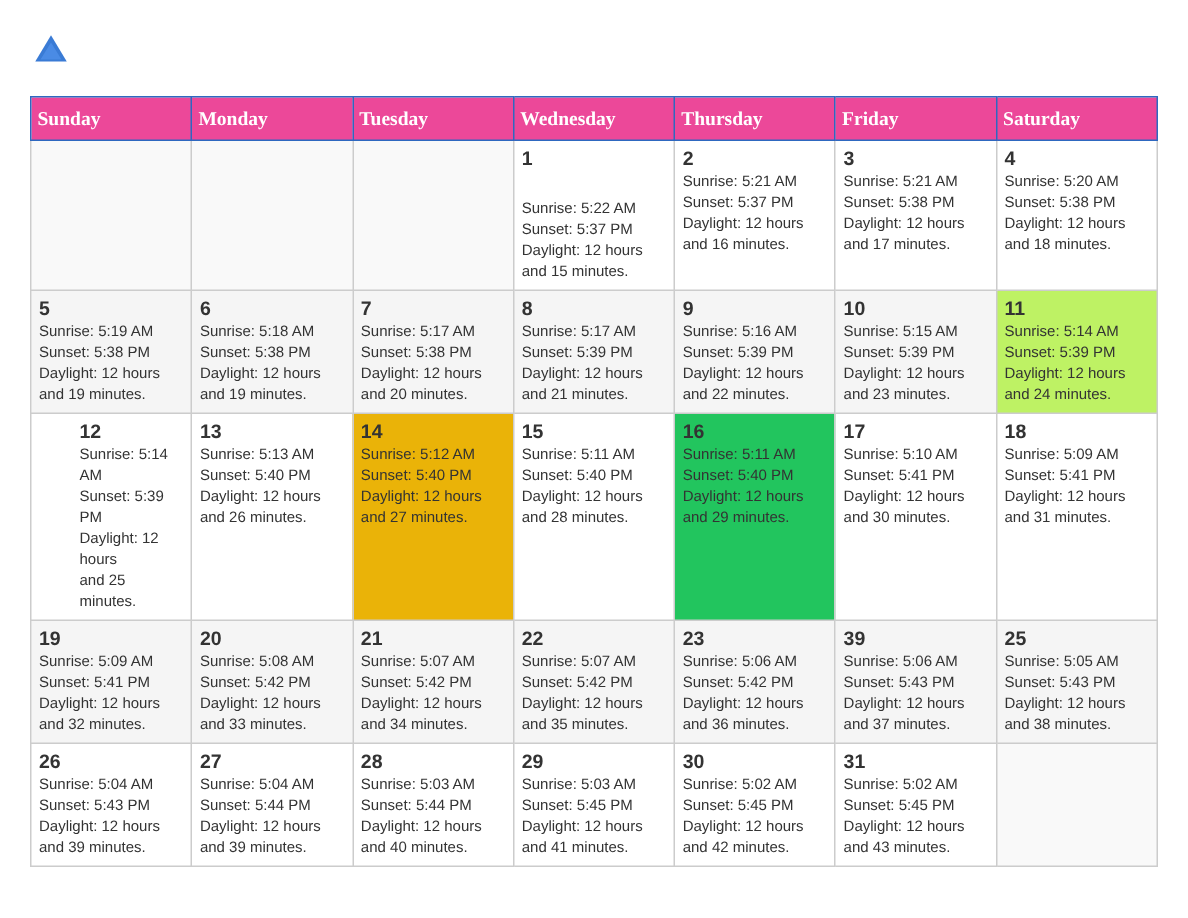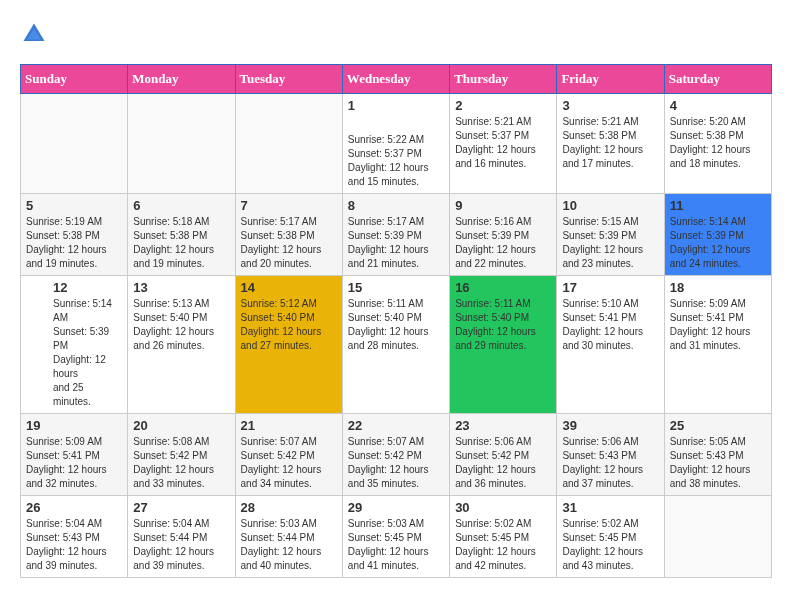--- a/index.html
+++ b/index.html
@@ -192,21 +192,21 @@
 Daylight: 12 hours
 and 22 minutes.</div>
         </td>
         <td style="background: rgb(245, 245, 245);">
           <span class="day-num">10</span>
           <div class="day-info" style="white-space: pre-line;">Sunrise: 5:15 AM
 Sunset: 5:39 PM
 Daylight: 12 hours
 and 23 minutes.</div>
         </td>
-        <td style="background: #3b82f6;">
+        <td style="background: #bef264;">
           <span class="day-num">11</span>
           <div class="day-info" style="white-space: pre-line;">Sunrise: 5:14 AM
 Sunset: 5:39 PM
 Daylight: 12 hours
 and 24 minutes.</div>
         </td>
       </tr>
       <tr>
         <td style="background: rgb(255, 255, 255); padding-left: 32px;">
           <span class="day-num">12</span>

